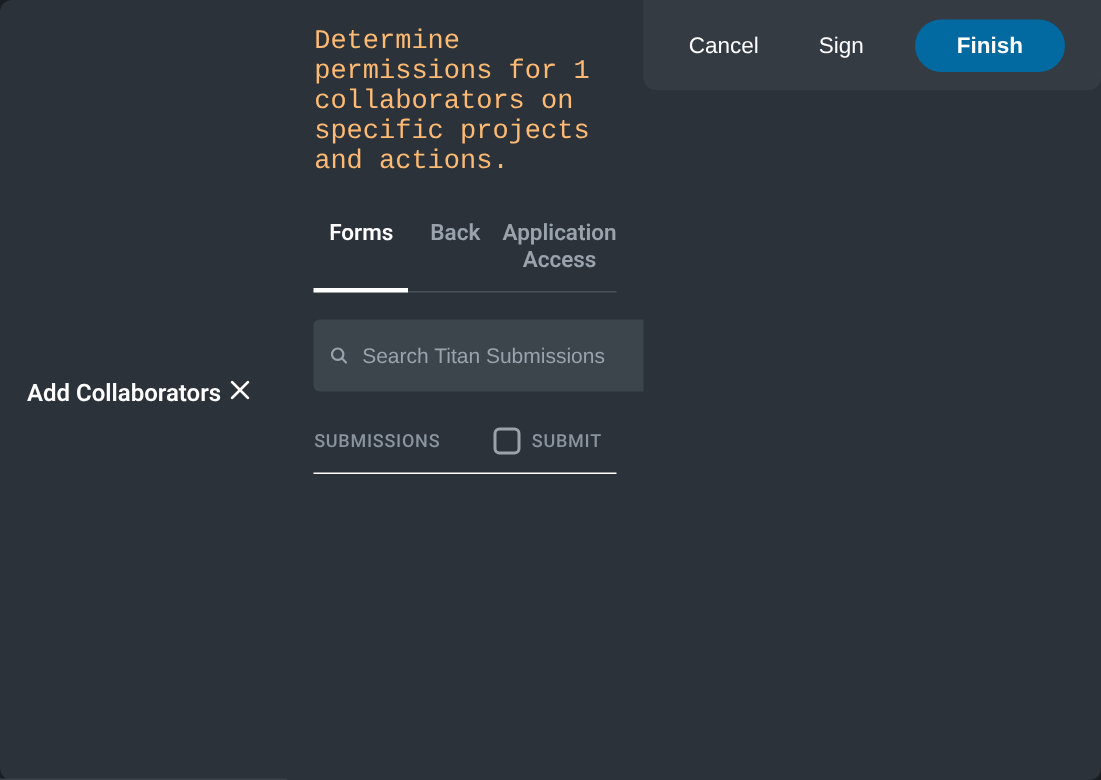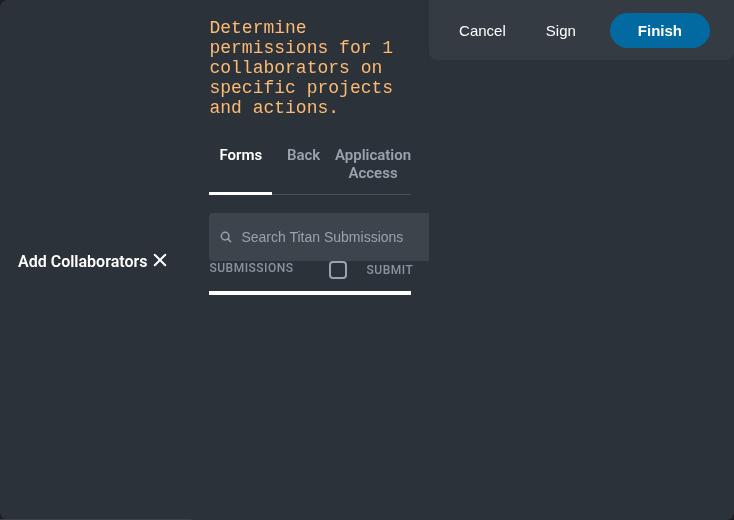--- a/index.html
+++ b/index.html
@@ -115,34 +115,36 @@
       padding: 0 10px 0 32px;
       color: #e8ecef;
       font-size: 14px;
       outline: none;
     }
     .search-input::placeholder {
       color: #9aa3ac;
     }
     .table-header {
       display: flex;
+      align-items: center;
+      margin-top: 24px;
       padding-bottom: 12px;
-      border-bottom: 4px solid #ffffff;
+      border-bottom: 1px solid #ffffff;
     }
     .col-submissions {
       flex: 1;
       color: #8a949e;
       font-size: 12px;
       font-weight: 500;
       letter-spacing: 0.5px;
     }
     .col-submit {
       display: flex;
       align-items: center;
-      gap: 20px;
+      gap: 8px;
       margin-right: 280px;
       padding-left: 35px;
     }
     .col-submit-label {
       color: #8a949e;
       font-size: 12px;
       font-weight: 500;
       letter-spacing: 0.5px;
     }
     .checkbox {

